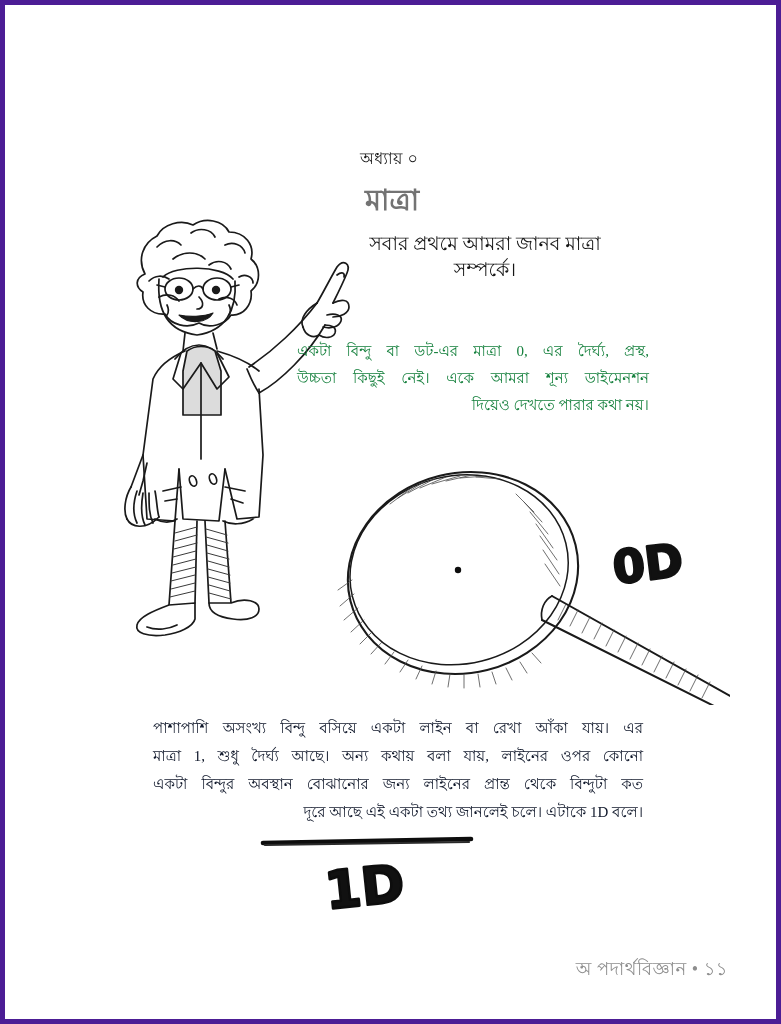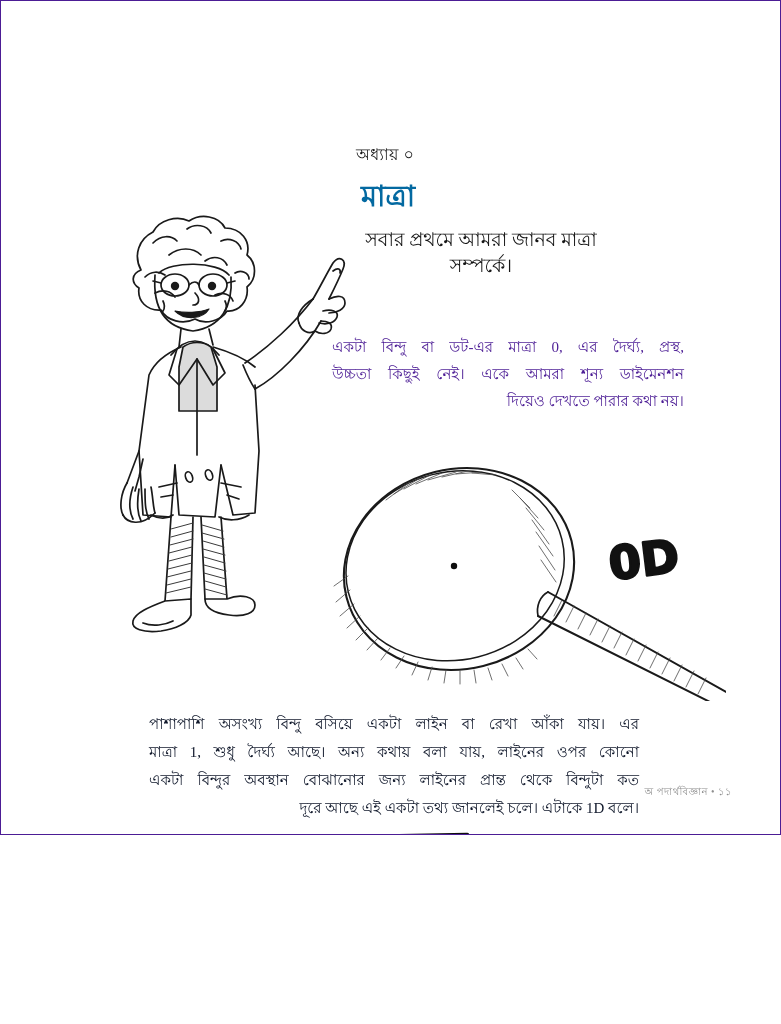--- a/index.html
+++ b/index.html
@@ -6,45 +6,45 @@
     margin: 0;
     padding: 0;
     background: #ffffff;
   }
   body {
     font-family: "Liberation Serif", "DejaVu Serif", serif;
   }
   #page {
     position: relative;
     width: 781px;
-    height: 835px;
+    height: 1024px;
     background: #ffffff;
     box-sizing: border-box;
-    border: 1px solid #4c1d95;
+    border: 5px solid #4c1d95;
     overflow: hidden;
     padding-left: 32px;
   }
 
   
   .chapter-label {
     position: absolute;
     left: 355px;
     top: 141px;
     font-size: 16px;
     letter-spacing: .5px;
     color: #161616;
     white-space: nowrap;
   }
   .chapter-title {
     position: absolute;
     left: 360px;
     top: 172px;
     font-size: 29px;
     font-weight: bold;
-    color: #0369a1;
+    color: #737373;
     white-space: nowrap;
   }
   .intro-para {
     position: absolute;
     left: 335px;
     top: 226px;
     width: 290px;
     font-size: 19px;
     line-height: 26px;
     color: #151515;
@@ -59,22 +59,21 @@
   .intro-para .l:last-child {
     text-align: center;
   }
   .body-para-top {
     position: absolute;
     left: 292px;
     top: 333px;
     width: 352px;
     font-size: 15px;
     line-height: 27px;
-    color: #4c1d95;
-    margin-left: 39px;
+    color: #15803d;
   }
   .body-para-bottom {
     position: absolute;
     left: 148px;
     top: 709px;
     width: 490px;
     font-size: 15px;
     line-height: 28px;
     color: #0f172a;
   }
@@ -87,21 +86,21 @@
   .last-line {
     display: block;
     text-align: right;
   }
 
   
   .footer {
     position: absolute;
     right: 48px;
     bottom: 33px;
-    font-size: 10px;
+    font-size: 18px;
     color: #8e8e8e;
     white-space: nowrap;
     letter-spacing: .5px;
     text-align: right;
   }
   .footer .dot {
     color: #8e8e8e;
   }
 
   

